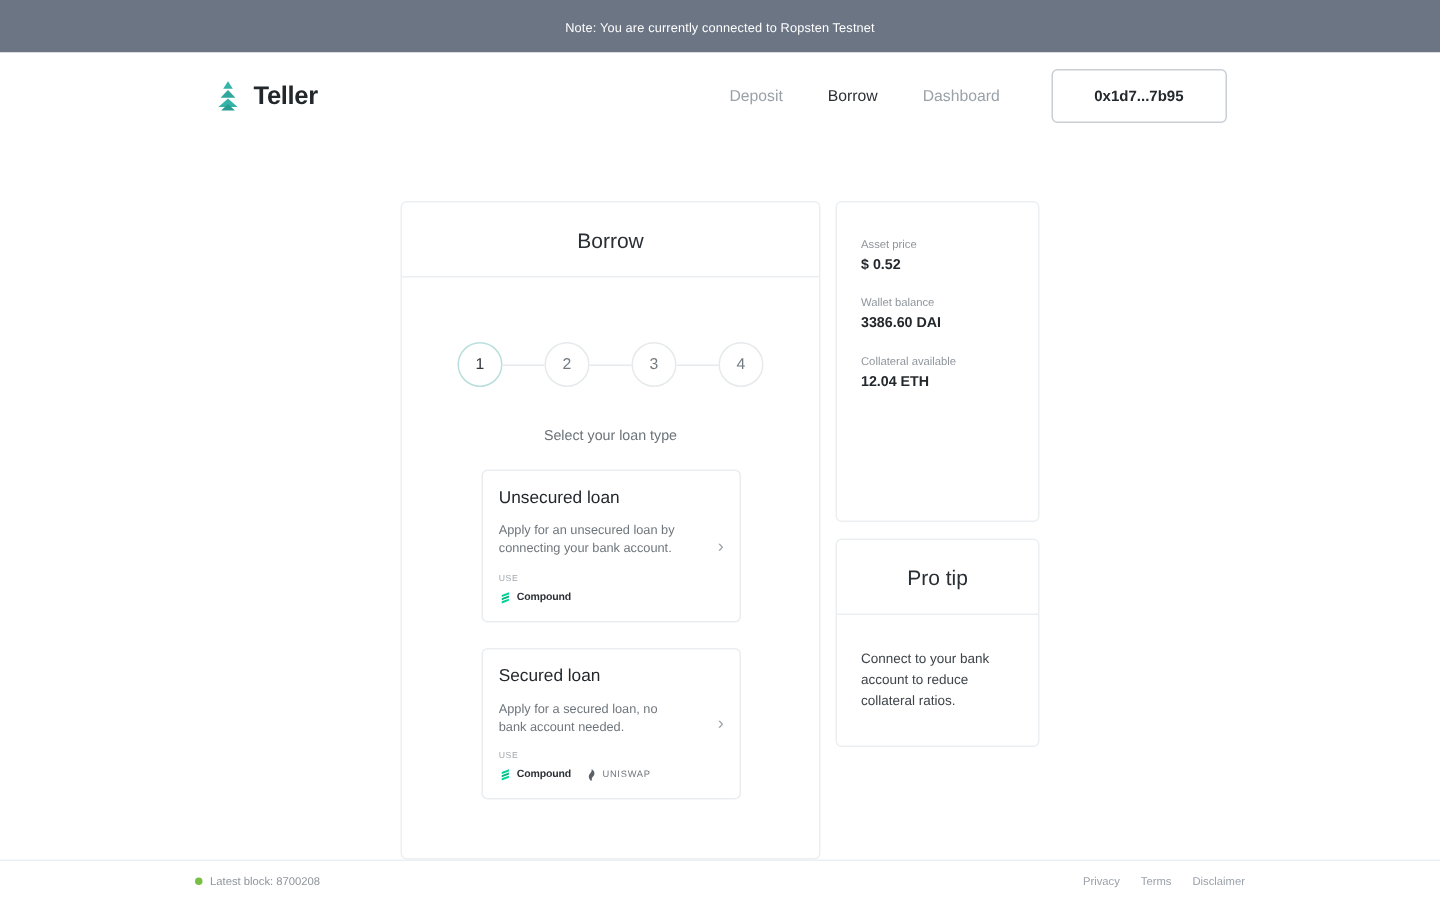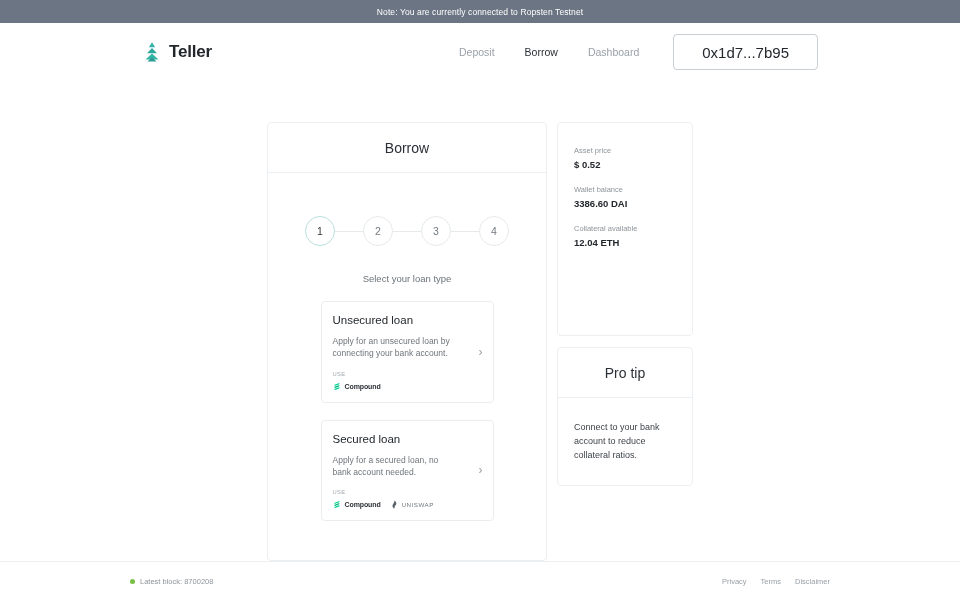--- a/index.html
+++ b/index.html
@@ -38,21 +38,21 @@
   .nav-link {
     font-size: 10.5px; color: #9aa1a9; padding: 0 9px; cursor: pointer; white-space: nowrap;
   }
   .nav-link.active { color: #2b3036; }
   .wallet-btn {
     margin-left: 13px;
     border: 1px solid #c9cfd5;
     border-radius: 4px;
     height: 36px; min-width: 82px;
     display: flex; align-items: center; justify-content: center;
-    font-size: 15px; font-weight: 400; color: #23282d;
+    font-size: 10px; font-weight: 700; color: #23282d;
     padding: 0 28px; cursor: pointer; background: #fff;
   }
 
   
   .main {
     flex: 1;
     display: flex;
     justify-content: center;
     gap: 10px;
     padding-top: 41px;
@@ -113,21 +113,21 @@
   .sum-label { font-size: 7.5px; color: #8e959b; }
   .sum-value { font-size: 9.5px; font-weight: 700; color: #23282d; margin-top: 4px; }
   .sum-group + .sum-group { margin-top: 15px; }
 
   .protip-card { width: 136px; height: 139px; display: flex; flex-direction: column; }
   .protip-body { flex: 1; padding: 23px 16px 0; }
   .protip-text { font-size: 9px; line-height: 1.55; color: #3e444a; }
 
   
   .footer {
-    height: 39px; width: 100%;
+    height: 27px; width: 100%;
     border-top: 1px solid #eceff1;
     display: flex; align-items: center;
     padding: 0 130px 0 130px;
     flex-shrink: 0;
     gap: 46px;
   }
   .block-status { display: flex; align-items: center; gap: 5px; }
   .dot { width: 5px; height: 5px; border-radius: 50%; background: #77c043; display: block; }
   .block-text { font-size: 7.5px; color: #8e959b; }
   .footer-links { margin-left: auto; display: flex; gap: 14px; }

